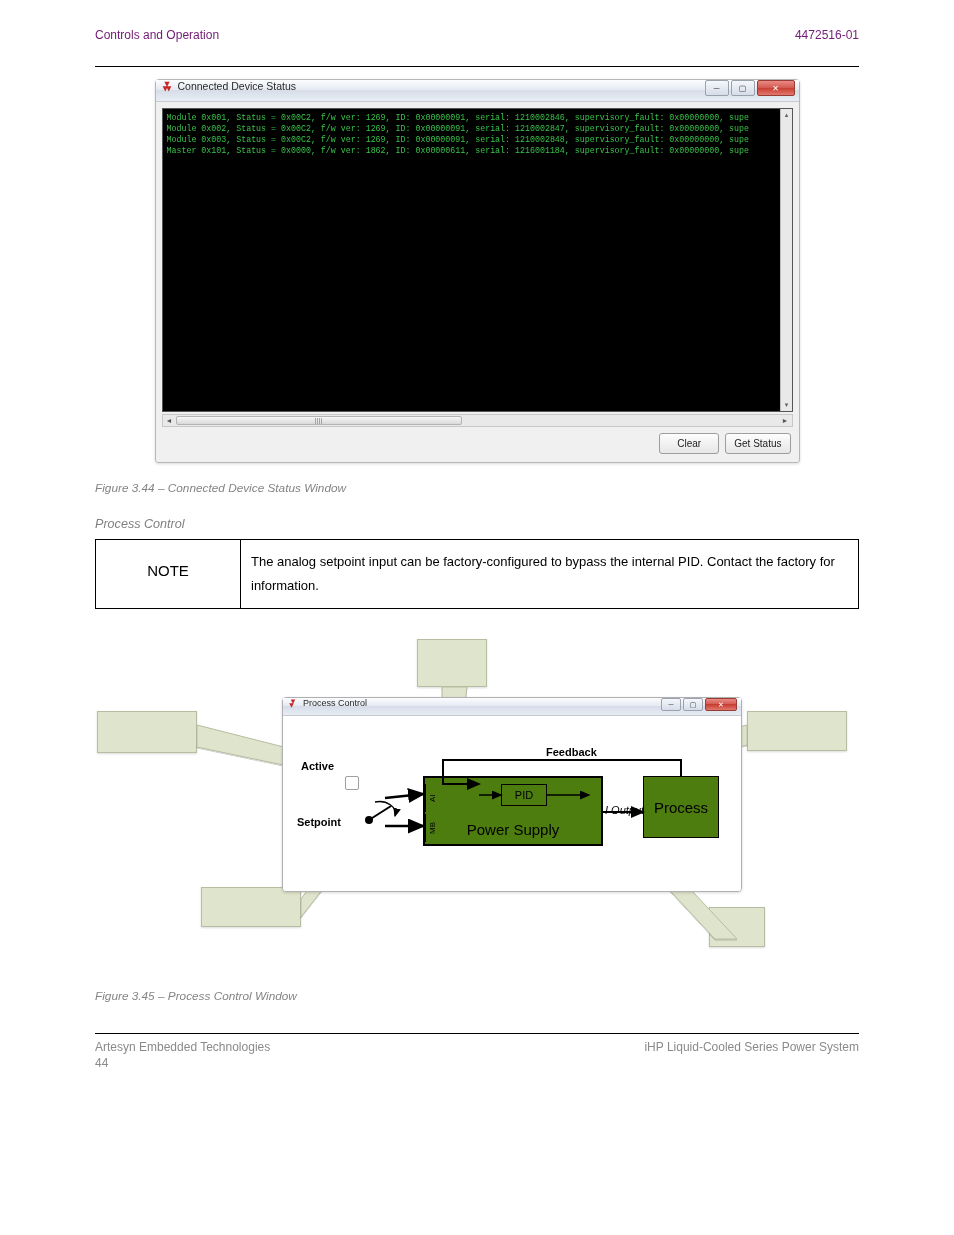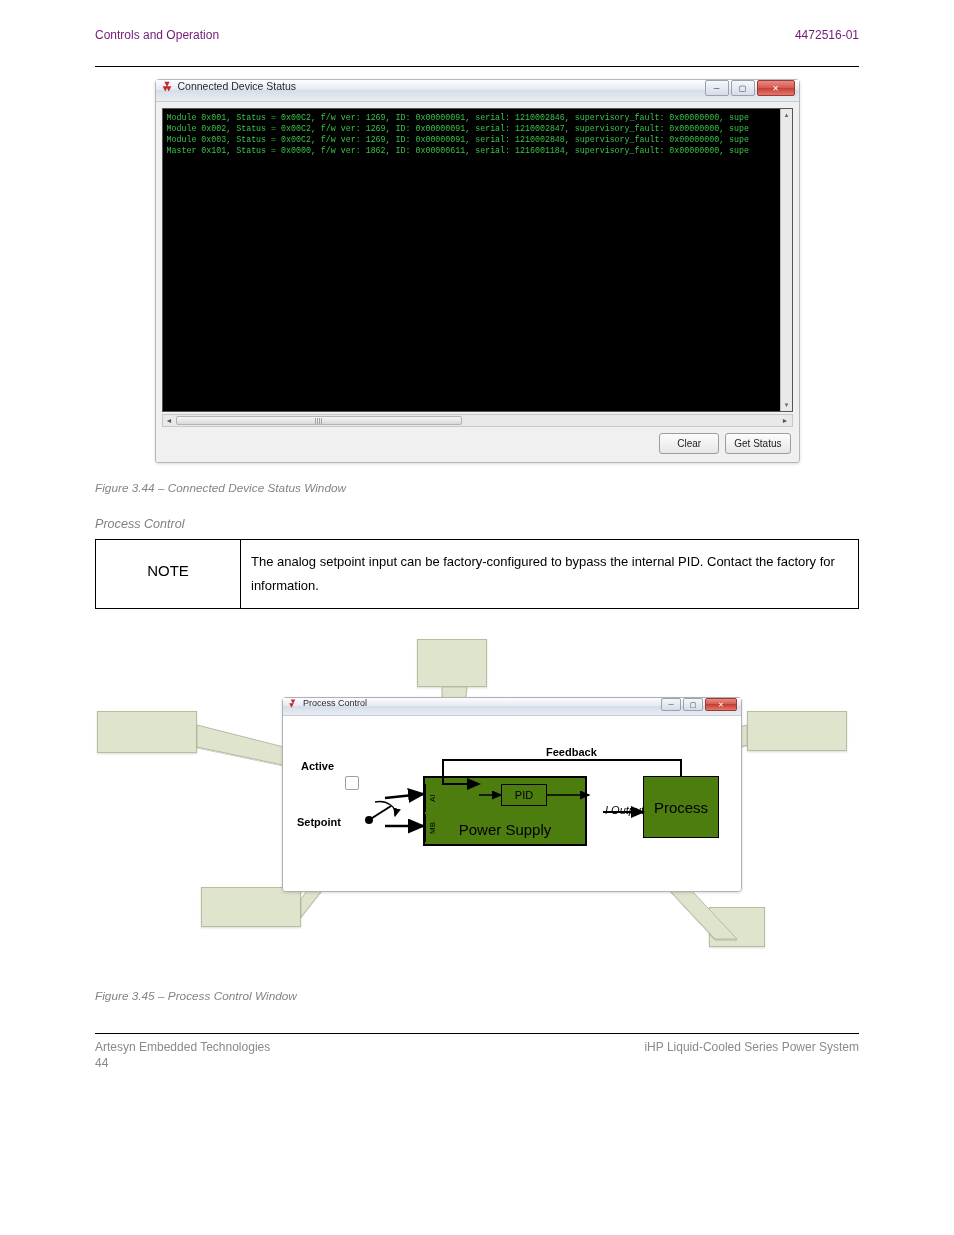--- a/index.html
+++ b/index.html
@@ -241,21 +241,21 @@
     background: #fff;
   }
   
   .block {
     position: absolute;
     background: #4d7c0f;
     border: 1.5px solid #000;
     font-size: 12px;
     display: flex; align-items: center; justify-content: center;
   }
-  .ps-block { left: 140px; top: 60px; width: 164px; height: 70px; border-width: 2px; }
+  .ps-block { left: 140px; top: 60px; width: 180px; height: 70px; border-width: 2px; }
   .ps-label {
     position: absolute; bottom: 6px; left: 0; width: 100%;
     text-align: center; font-size: 15px;
   }
   .ai-tab, .mb-tab {
     position: absolute;
     width: 14px; height: 28px;
     border-right: 1.5px solid #000;
     font-size: 8px;
     display: flex; align-items: center; justify-content: center;

